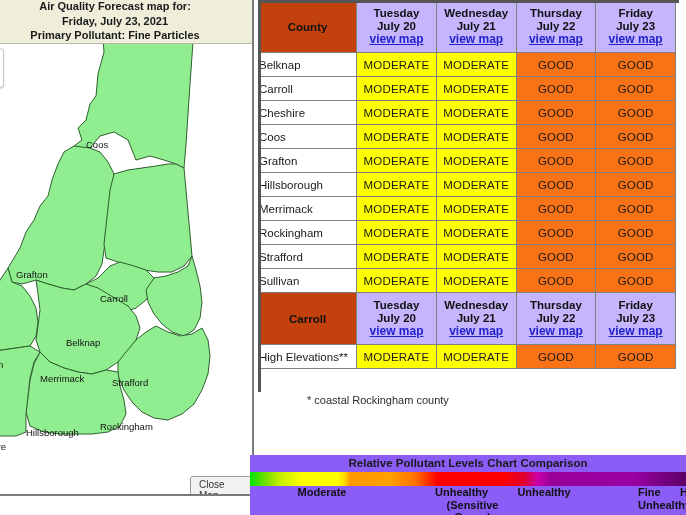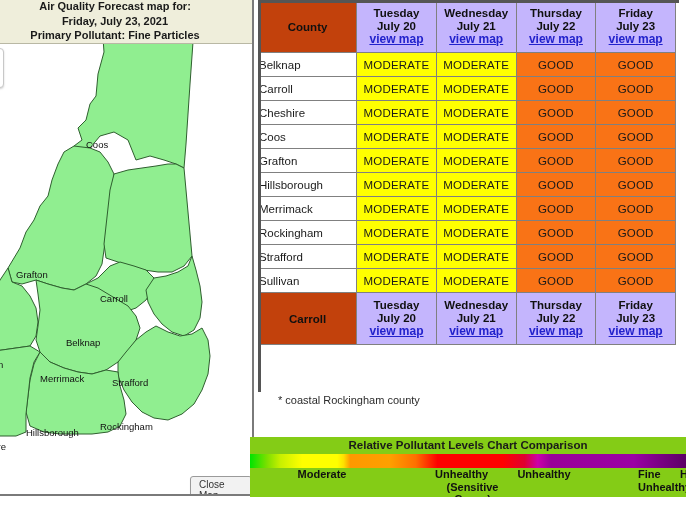--- a/index.html
+++ b/index.html
@@ -93,27 +93,27 @@
     font-size:10.5px;color:#1a1a1a;font-weight:normal;
     letter-spacing:.2px;
   }
   td.moderate{background:#ffff00;}
   td.good{background:#f97316;}
 
   #footnotes{
     position:absolute;left:278px;top:394px;width:400px;
   }
   #footnotes div{
-    font-size:11px;color:#2b2b2b;line-height:13.5px;white-space:nowrap;
+    font-size:11px;color:#2b2b2b;line-height:13.5px;white-space:nowrap;margin-left:29px;
   }
 
   
   #chart-cmp{
-    position:absolute;left:250px;top:437px;width:436px;height:60px;
-    overflow:hidden;background:#84cc16;
+    position:absolute;left:250px;top:455px;width:436px;height:60px;
+    overflow:hidden;background:#8b5cf6;
   }
   #chart-title{
     text-align:center;font-size:11.5px;font-weight:bold;color:#1a1a1a;
     padding-top:2px;
   }
   #grad-bar{
     position:absolute;left:0;top:17px;width:436px;height:14px;
     background:linear-gradient(to right,
       #00e400 0%, #7fe000 4%, #c8f000 7%, #ffff00 12%,
       #ffff00 20%, #ffe000 21.5%, #ff9800 23%, #ffa000 32%,
@@ -300,20 +300,27 @@
       <th class="hdr-day">
         <span>Thursday</span><br>
         <span>July 22</span>
         <span class="vm">view map</span>
       </th>
       <th class="hdr-day">
         <span>Friday</span><br>
         <span>July 23</span>
         <span class="vm">view map</span>
       </th>
+    </tr>
+    <tr>
+      <td class="rowname">High Elevations**</td>
+      <td class="val moderate">MODERATE</td>
+      <td class="val moderate">MODERATE</td>
+      <td class="val good">GOOD</td>
+      <td class="val good">GOOD</td>
     </tr>
   </tbody>
     </table>
 </div>
 
 <div id="footnotes">
   <div>* coastal Rockingham county</div>
 </div>
 
 <div id="chart-cmp">

